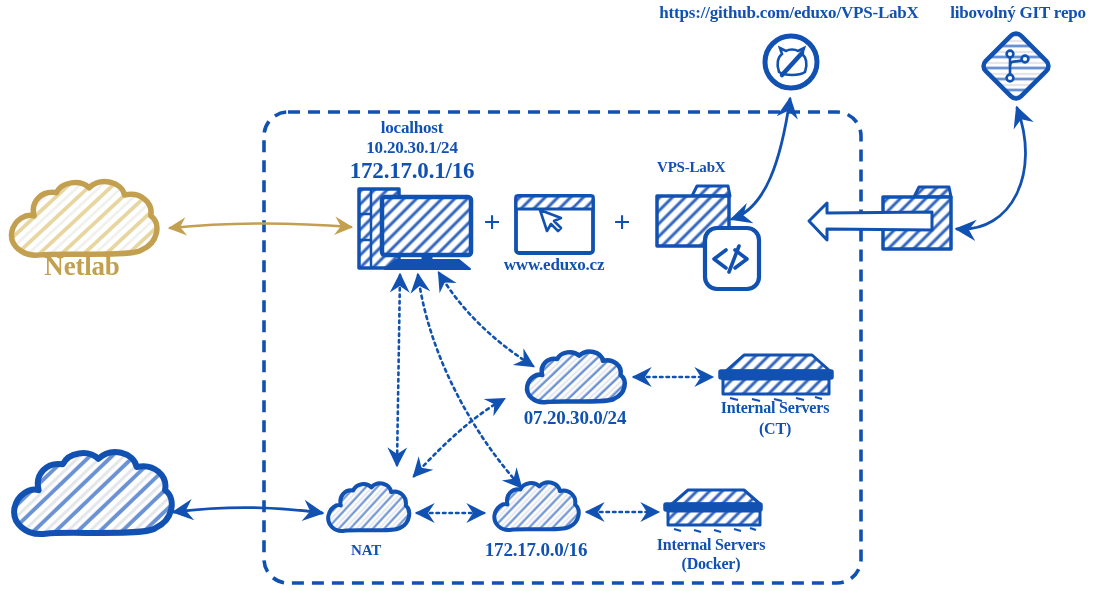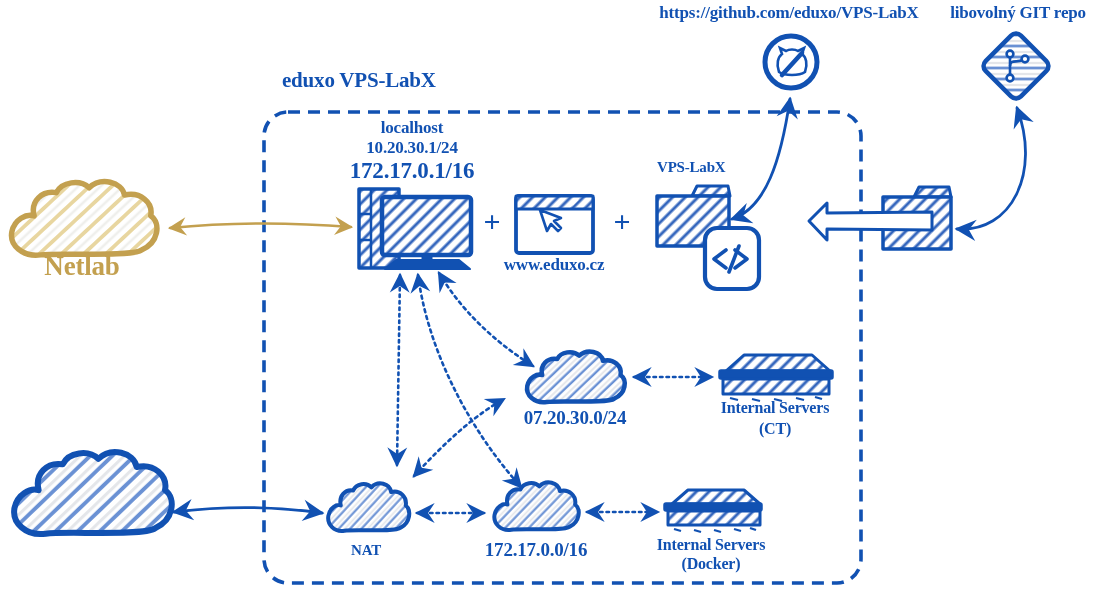--- a/index.html
+++ b/index.html
@@ -157,21 +157,20 @@
     <path d="M 439,273 C 466,318 503,347 533,366" stroke="#1151b2" stroke-width="2.6" stroke-dasharray="3 4" marker-start="url(#mB)" marker-end="url(#mB)"></path>
     <path d="M 414,476 C 449,438 477,414 504,399" stroke="#1151b2" stroke-width="2.6" stroke-dasharray="3 4" marker-start="url(#mB)" marker-end="url(#mB)"></path>
     <path d="M 732,219 C 766,208 781,160 790,99" stroke="#1151b2" stroke-width="2.8" marker-start="url(#mB)" marker-end="url(#mB)"></path>
     <path d="M 957,229 C 1012,233 1041,172 1017,108" stroke="#1151b2" stroke-width="2.8" marker-start="url(#mB)" marker-end="url(#mB)"></path>
   </g>
 </svg>
 
 <div class="lbl ctr" style="left:789px;top:4px;font-size:17px;">https://github.com/eduxo/VPS-LabX</div>
 <div class="lbl ctr" style="left:1018px;top:4px;font-size:17px;">libovolný GIT repo</div>
 
-<div class="lbl" style="left:282px;top:69px;font-size:21px;">eduxo VPS-LabX</div>
 
 <div class="lbl ctr" style="left:412px;top:119px;font-size:17px;text-align:right;">localhost</div>
 <div class="lbl ctr" style="left:412px;top:139px;font-size:17px;">10.20.30.1/24</div>
 <div class="lbl ctr" style="left:412px;top:159px;font-size:23px;">172.17.0.1/16</div>
 
 <div class="lbl ctr" style="left:492px;top:206px;font-size:30px;">+</div>
 <div class="lbl ctr" style="left:622px;top:206px;font-size:30px;">+</div>
 
 <div class="lbl ctr" style="left:554px;top:256px;font-size:17px;">www.eduxo.cz</div>
 <div class="lbl" style="left:657px;top:160px;font-size:15px;">VPS-LabX</div>

